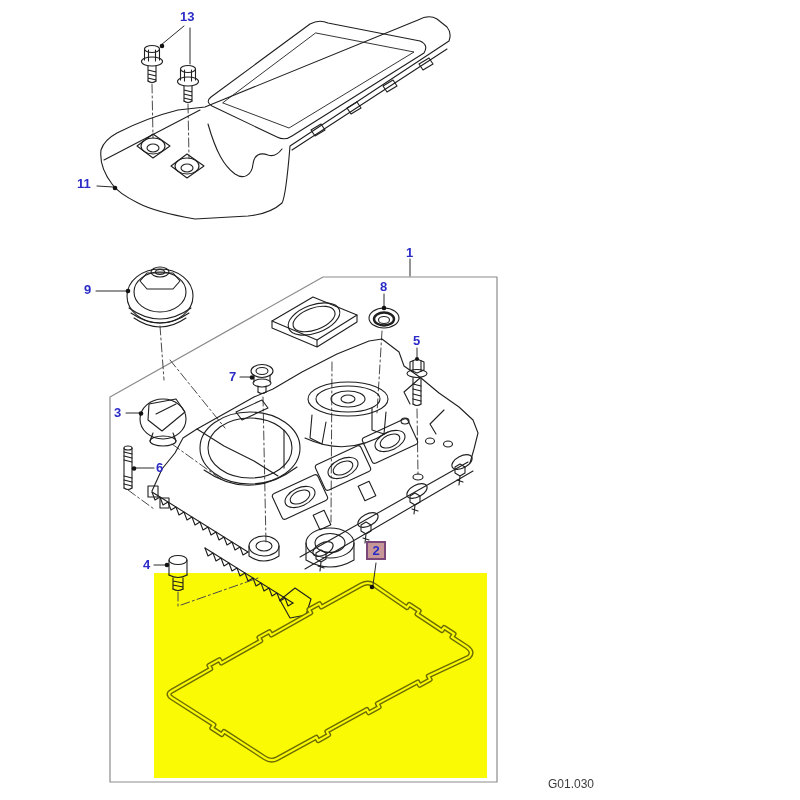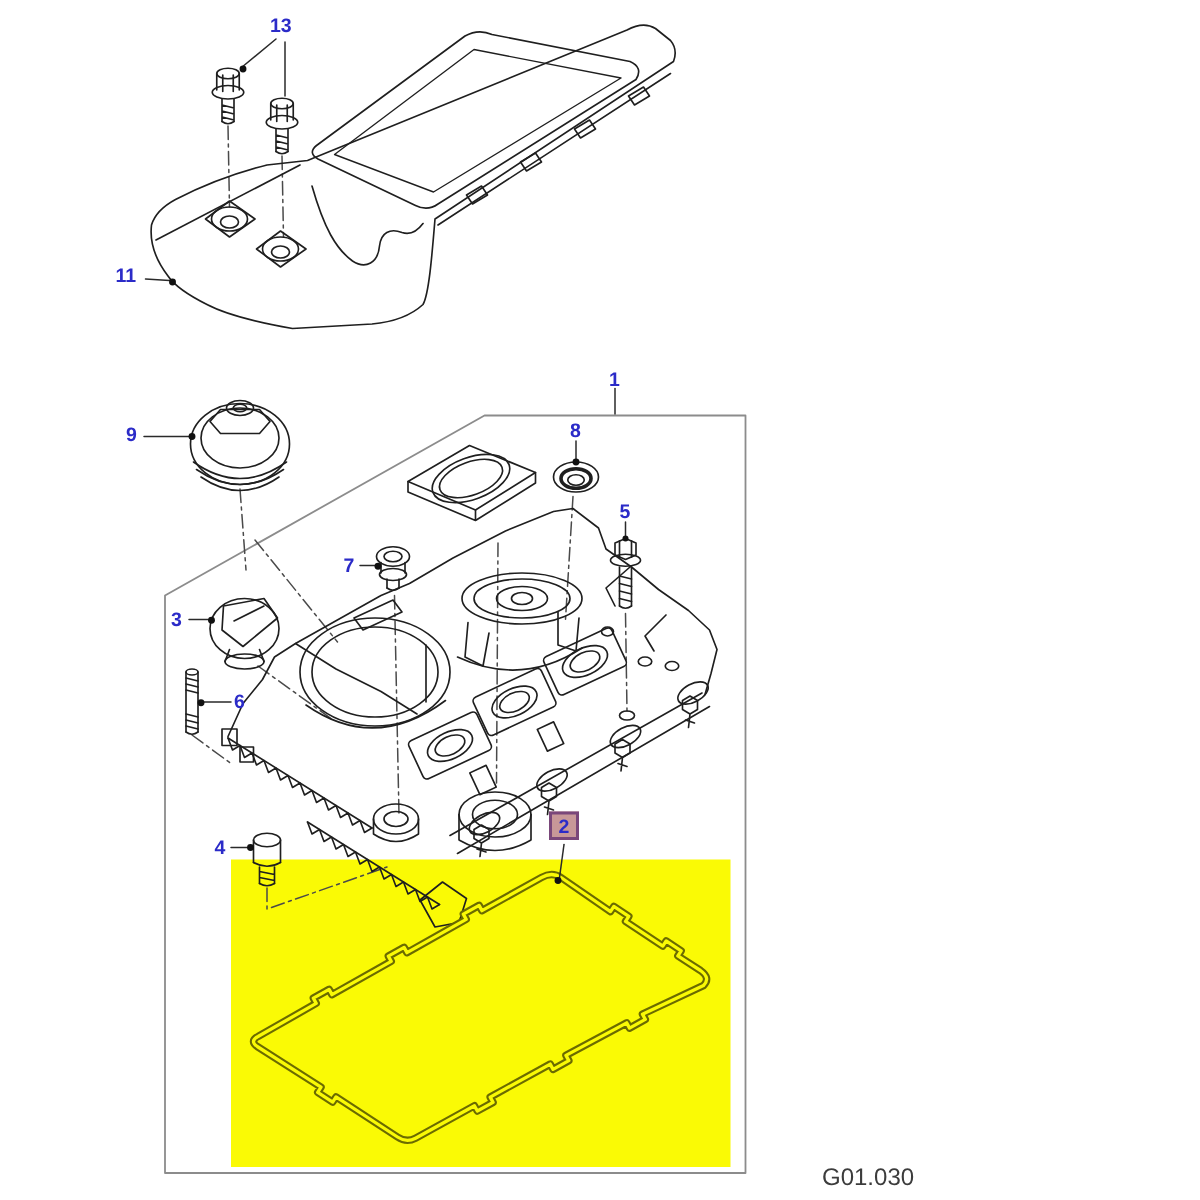--- a/index.html
+++ b/index.html
@@ -4,21 +4,21 @@
 <style>
   html,body{margin:0;padding:0;background:#fff;}
   body{width:800px;height:800px;position:relative;overflow:hidden;
        font-family:"Liberation Sans",sans-serif;}
   #stage{position:absolute;left:0;top:0;width:800px;height:800px;}
   svg{position:absolute;left:0;top:0;}
   .callout{position:absolute;font-weight:bold;font-size:13px;line-height:14px;
            color:#2B2BC8;cursor:pointer;user-select:none;}
   .callout.selected{background:#C89898;border:2px solid #7A477A;width:16px;height:15px;
            display:flex;align-items:center;justify-content:center;padding:0;}
-  #figure-code{position:absolute;left:548px;top:777px;font-size:16px;color:#3c3c3c;}
+  #figure-code{position:absolute;left:548px;top:777px;font-size:12px;color:#3c3c3c;}
 </style>
 </head>
 <body>
 
 <div id="stage">
 
 <svg width="800" height="800" viewBox="0 0 800 800">
   <g fill="none" stroke="#1f1f1f" stroke-width="1.1" stroke-linecap="round" stroke-linejoin="round">
 
     <rect x="154" y="573" width="333" height="205" fill="#FAFA05" stroke="none"></rect>

